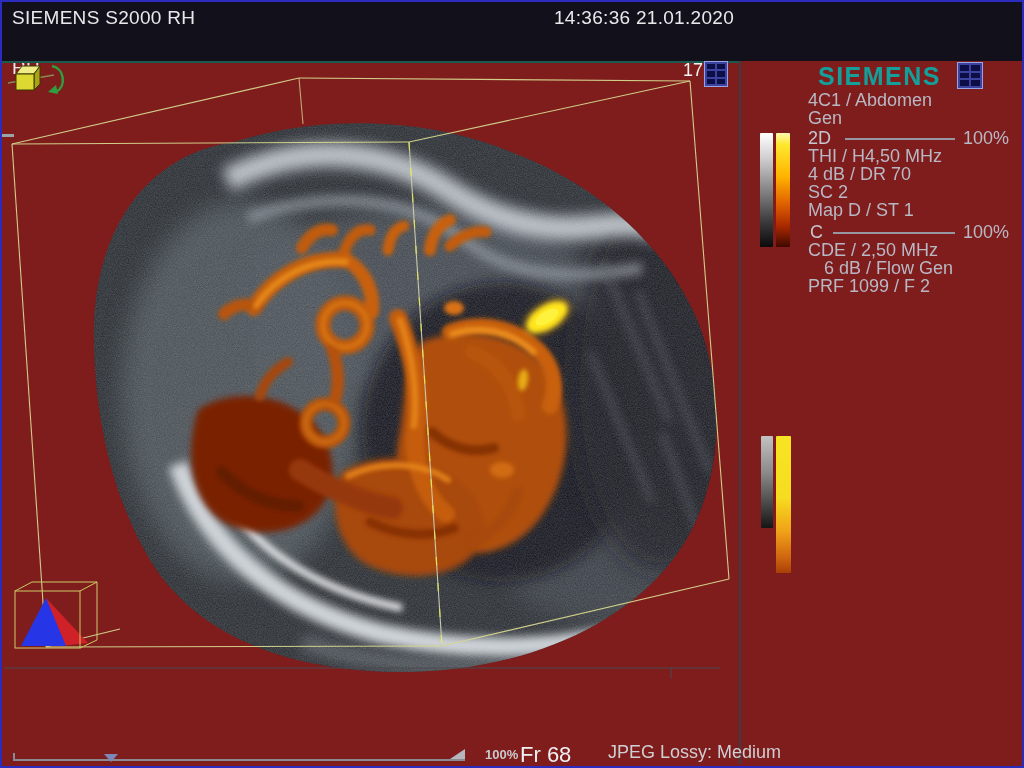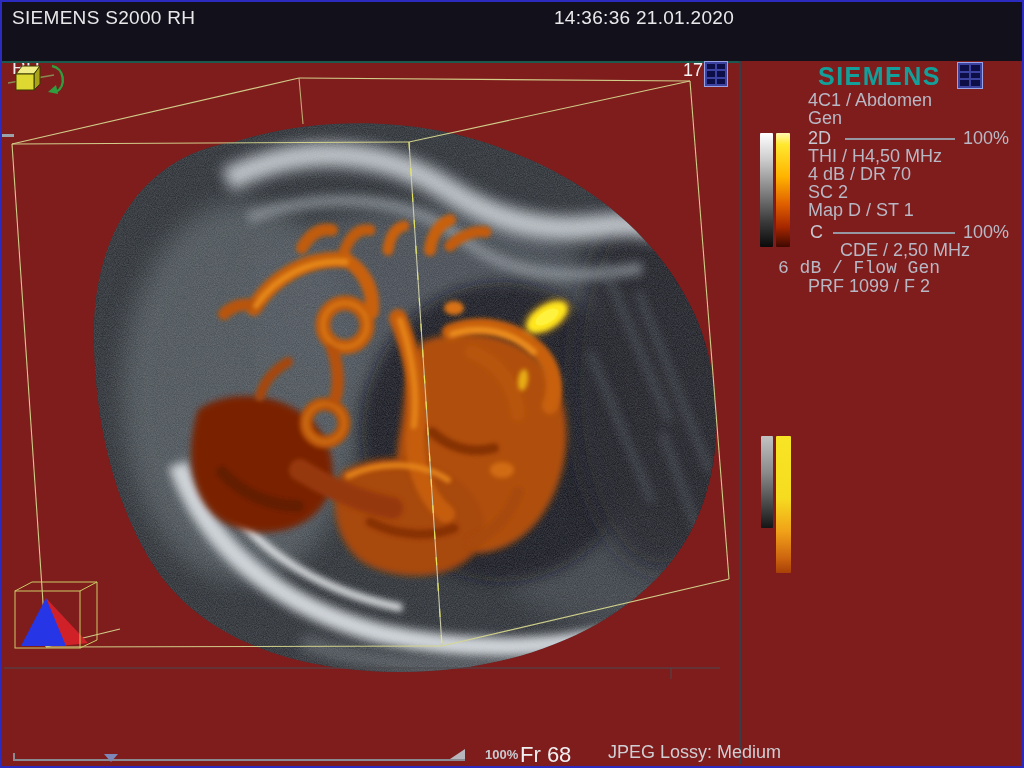--- a/index.html
+++ b/index.html
@@ -226,22 +226,22 @@
 
   <div class="abs ptext" style="left:806px;top:144px;">THI / H4,50 MHz</div>
   <div class="abs ptext" style="left:806px;top:162px;">4 dB / DR 70</div>
   <div class="abs ptext" style="left:806px;top:180px;">SC 2</div>
   <div class="abs ptext" style="left:806px;top:198px;">Map D / ST 1</div>
 
   <div class="abs ptext" style="left:808px;top:220px;color:#c6c6d0;">C</div>
   <div class="abs rule" style="left:831px;top:230px;width:122px;"></div>
   <div class="abs ptext" style="left:961px;top:220px;">100%</div>
 
-  <div class="abs ptext" style="left:806px;top:238px;margin-left:32px;">CDE / 2,50 MHz</div>
-  <div class="abs ptext" style="left:776px;top:256px;font-family:Liberation Mono, monospace;">6 dB / Flow Gen</div>
+  <div class="abs ptext" style="left:806px;top:238px;">CDE / 2,50 MHz</div>
+  <div class="abs ptext" style="left:822px;top:256px;">6 dB / Flow Gen</div>
   <div class="abs ptext" style="left:806px;top:274px;">PRF 1099 / F 2</div>
 
   <div class="abs vbar gray-bar-hi"></div>
   <div class="abs vbar color-bar-hi"></div>
   <div class="abs vbar gray-bar-lo"></div>
   <div class="abs vbar color-bar-lo"></div>
 
   <div class="abs cine-line"></div>
   <div class="abs cine-left-tick"></div>
   <div class="abs cine-marker"></div>

